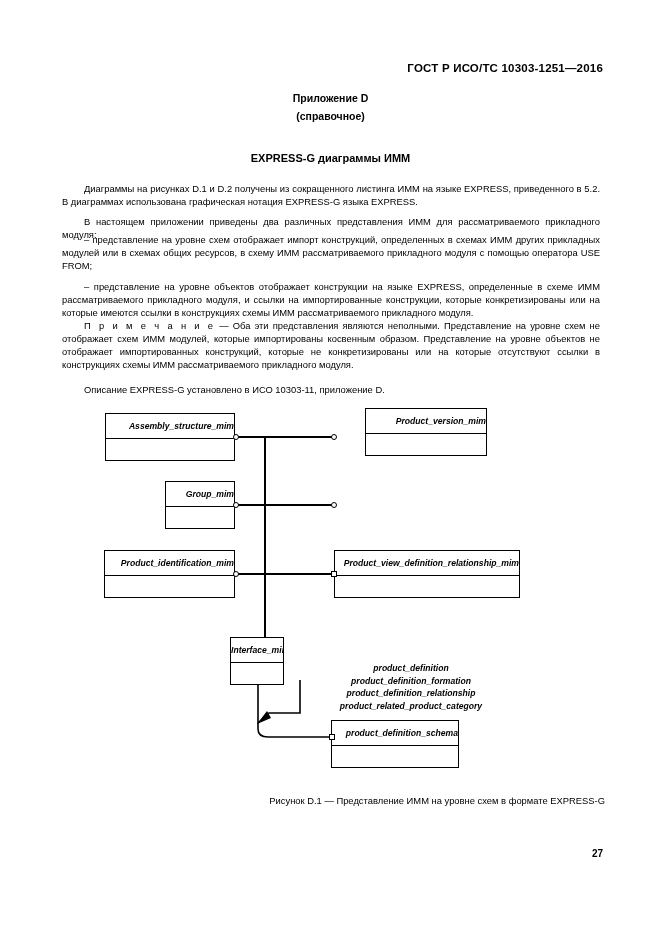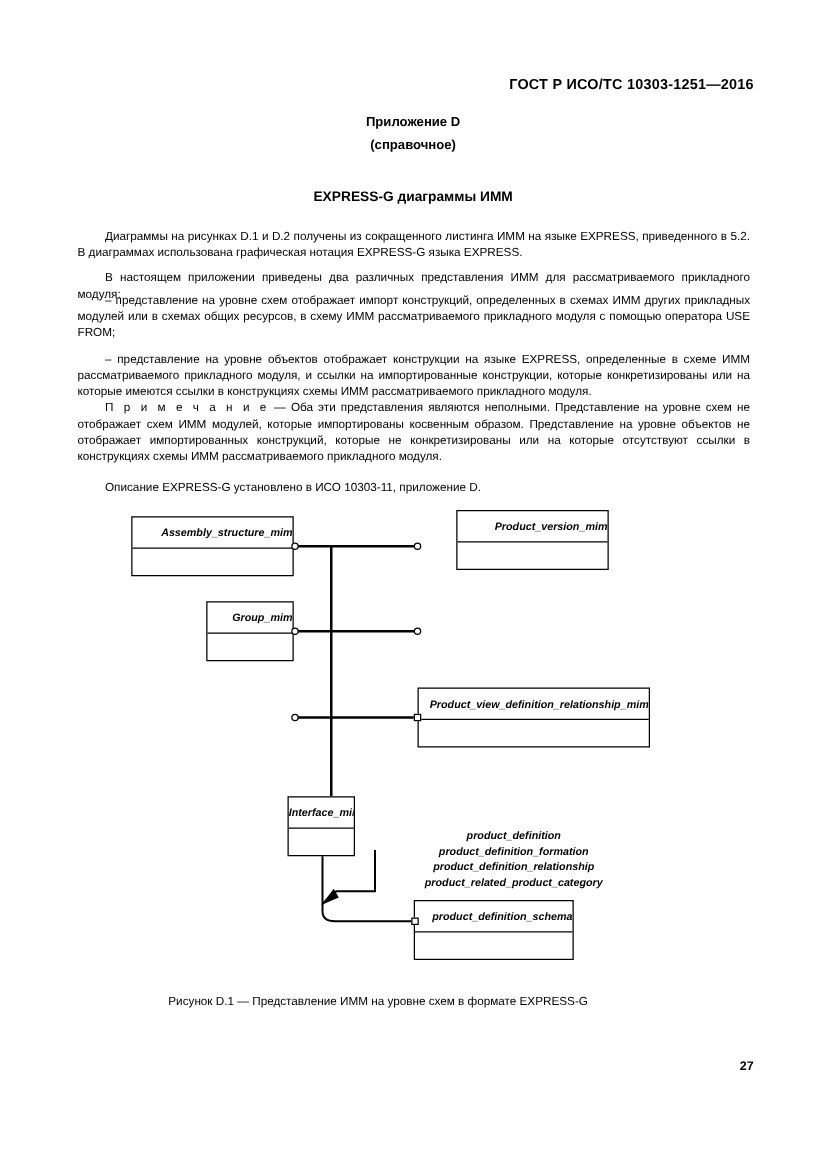--- a/index.html
+++ b/index.html
@@ -133,21 +133,21 @@
     font-style: italic;
     line-height: 12.5px;
     white-space: nowrap;
   }
 
   .caption {
     position: absolute;
     top: 795px;
     left: 0;
     width: 605px;
-    text-align: center;
+    text-align: right;
     font-size: 9.4px;
   }
 
   .page-number {
     position: absolute;
     top: 848px;
     right: 58px;
     font-size: 10px;
     font-weight: bold;
   }
@@ -199,20 +199,23 @@
     <div class="conn-circle" style="left:233px; top:34px;"></div>
     <div class="conn-circle" style="left:331px; top:34px;"></div>
 
     <div class="ebox" style="left:165px; top:81px; width:70px; height:48px;">
       <div class="title">Group_mim</div>
     </div>
     <div class="line-h" style="left:235px; top:104px; width:99px;"></div>
     <div class="conn-circle" style="left:233px; top:102px;"></div>
     <div class="conn-circle" style="left:331px; top:102px;"></div>
 
+    <div class="ebox" style="left:104px; top:150px; width:131px; height:48px;">
+      <div class="title">Product_identification_mim</div>
+    </div>
     <div class="ebox" style="left:334px; top:150px; width:186px; height:48px;">
       <div class="title">Product_view_definition_relationship_mim</div>
     </div>
     <div class="line-h" style="left:235px; top:173px; width:99px;"></div>
     <div class="conn-circle" style="left:233px; top:171px;"></div>
     <div class="conn-square" style="left:331px; top:171px;"></div>
 
     <div class="line-v" style="left:264px; top:36px; height:201px;"></div>
 
     <div class="ebox" style="left:230px; top:237px; width:54px; height:48px;">

